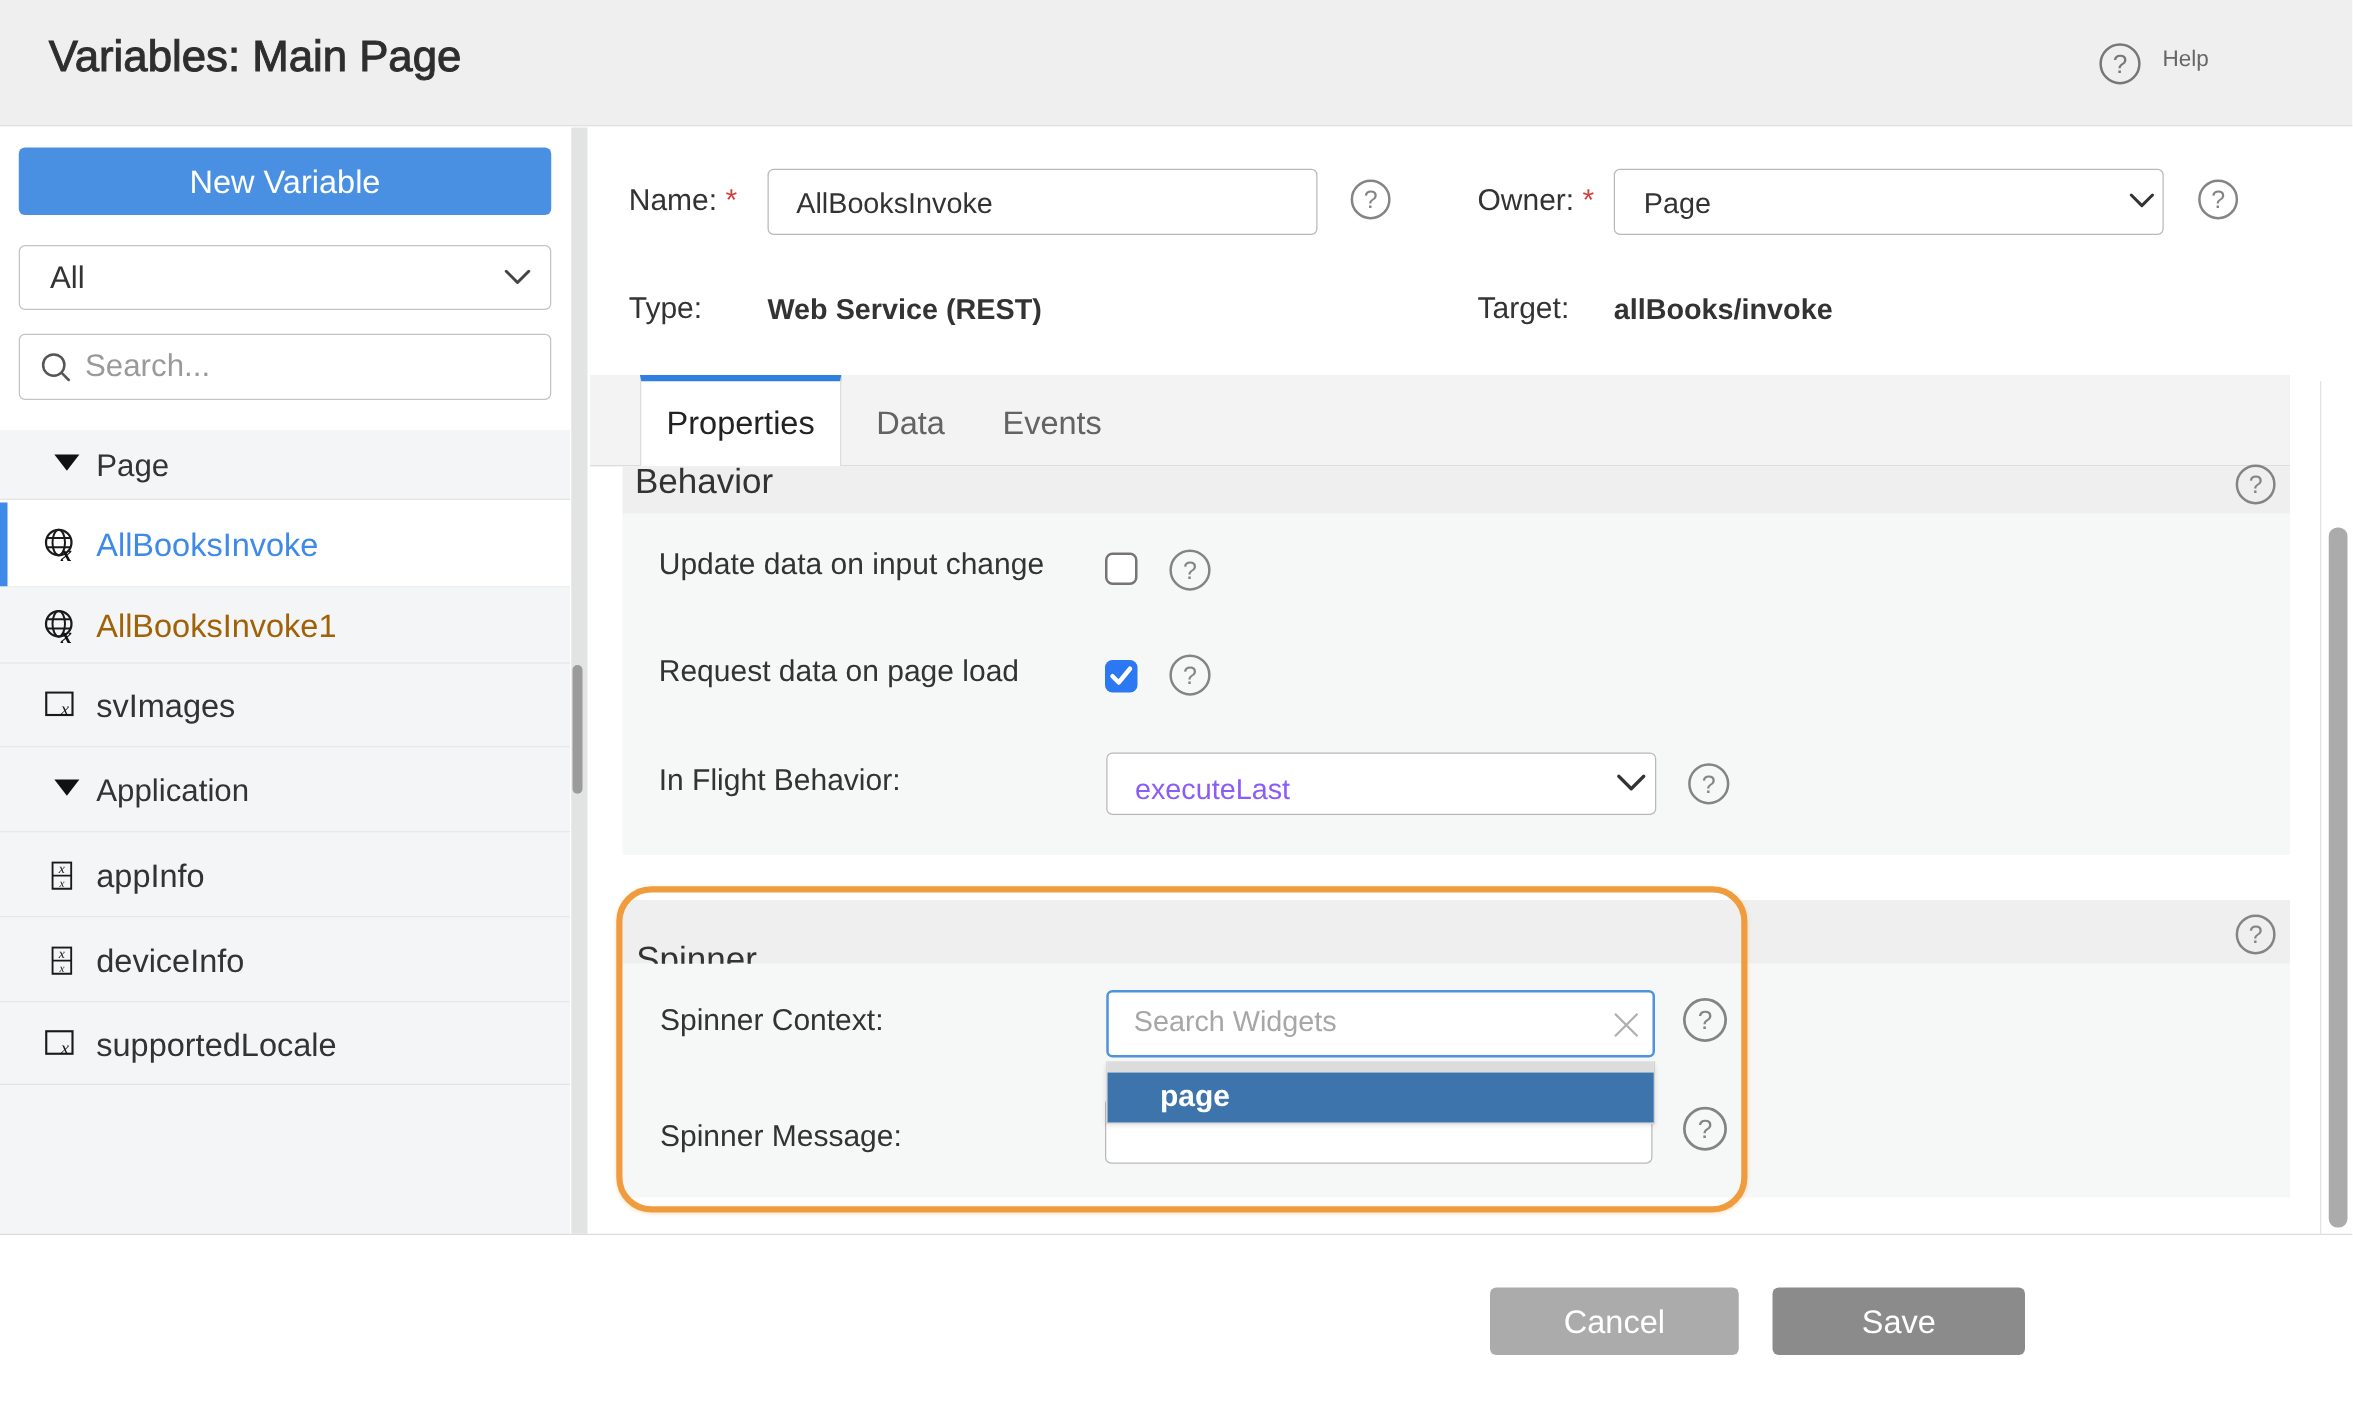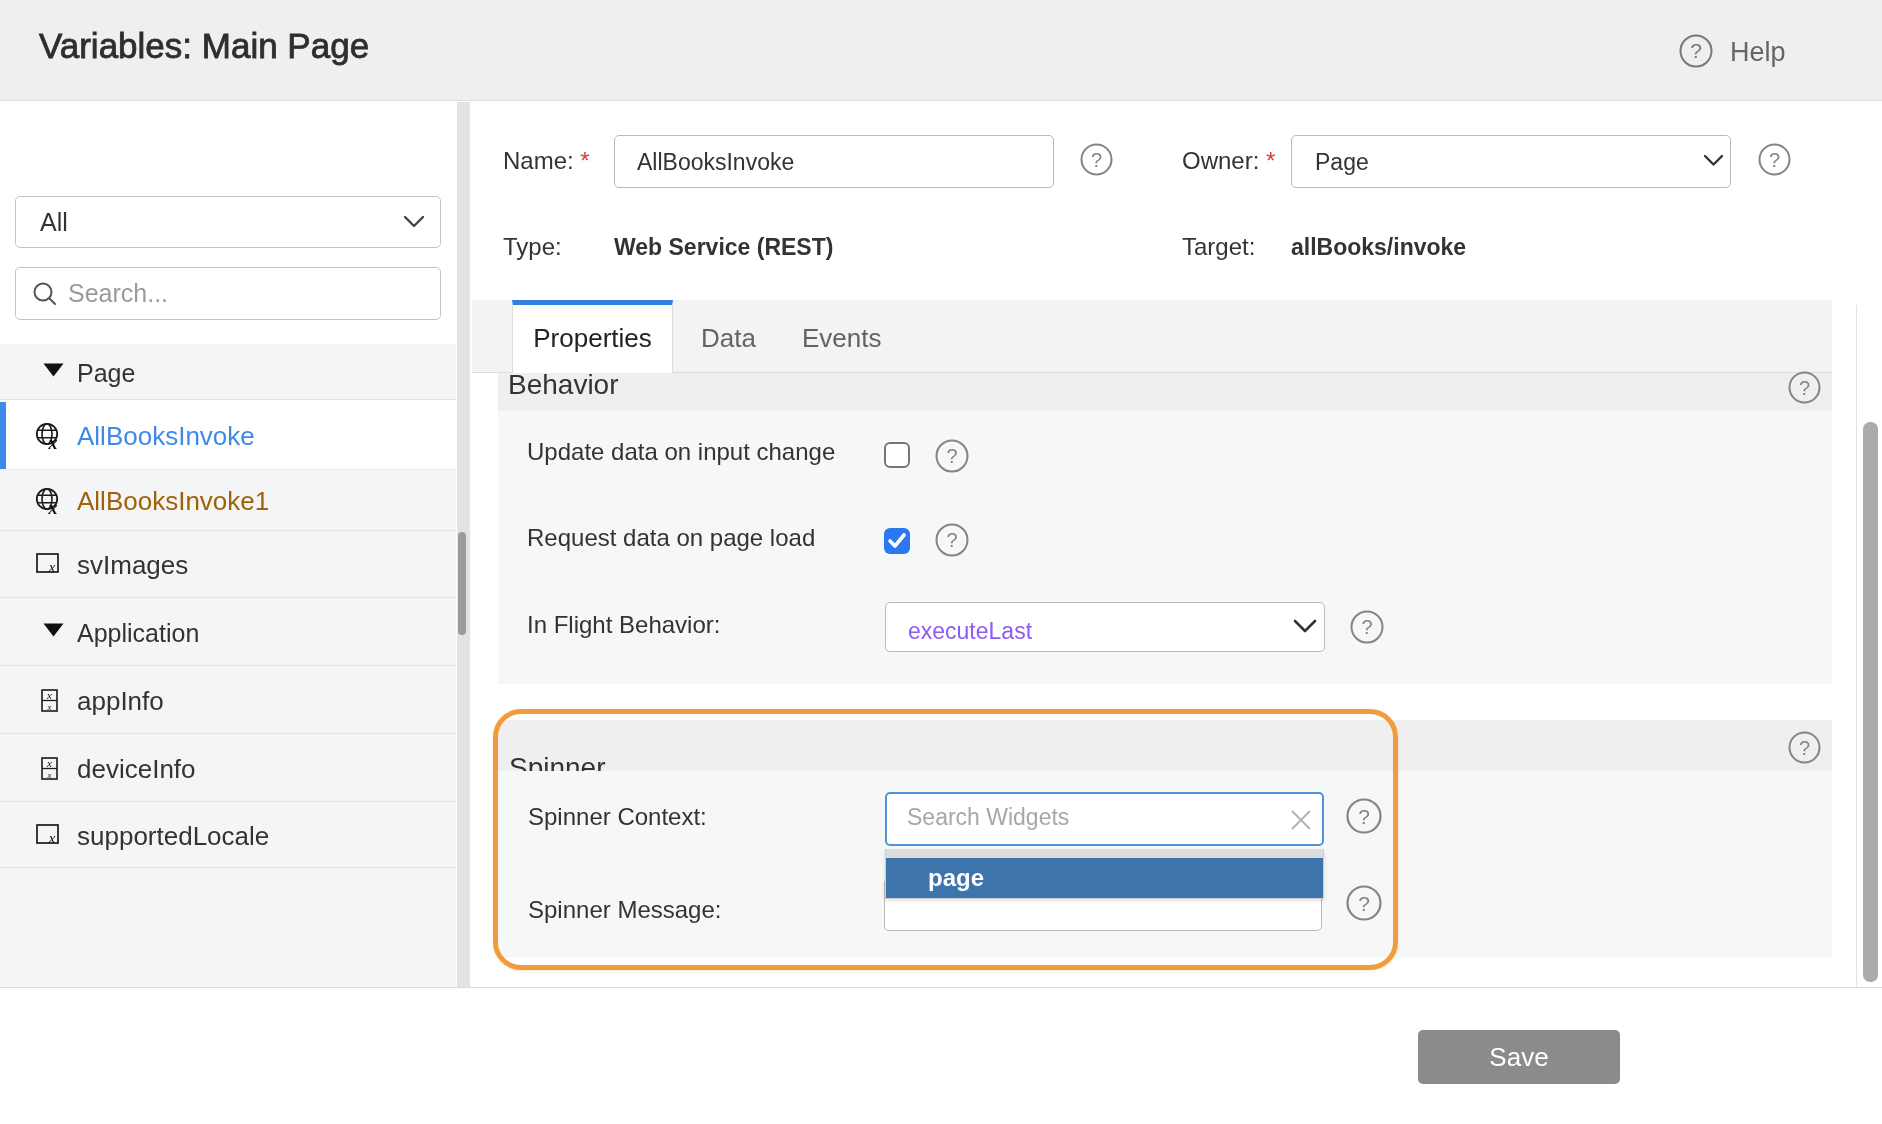--- a/index.html
+++ b/index.html
@@ -13,25 +13,26 @@
 </head>
 <body>
 <div id="stage">
 
   <div class="abs" style="left:0;top:0;width:1882px;height:101px;background:#efefef;border-bottom:1px solid #e0e0e0;"></div>
   <div class="abs" style="left:39px;top:26px;font-size:35px;font-weight:normal;-webkit-text-stroke:0.8px #2e2e2e;color:#2e2e2e;">Variables: Main Page</div>
   <svg class="abs" style="left:1679px;top:34px;" width="34" height="34" viewBox="0 0 34 34">
     <circle cx="17" cy="17" r="15.5" fill="none" stroke="#777" stroke-width="2"></circle>
     <text x="17" y="24" font-size="21" fill="#777" text-anchor="middle" font-family="Liberation Sans">?</text>
   </svg>
-  <div class="abs" style="left:1730px;top:37px;font-size:27px;color:#666;">Help</div>
+  <div class="abs" style="left:1730px;top:37px;font-size:18px;color:#666;">Help</div>
 
   <div class="abs" style="left:0;top:102px;width:457px;height:885px;background:#fff;"></div>
   <div class="abs" style="left:457px;top:102px;width:13px;height:885px;background:#e2e3e3;"></div>
 
+  <div class="abs" style="left:15px;top:118px;width:426px;height:54px;background:#4a90e2;border-radius:5px;color:#fff;font-size:26px;display:flex;align-items:center;justify-content:center;">New Variable</div>
 
   <div class="abs" style="left:15px;top:196px;width:426px;height:52px;background:#fff;border:1px solid #c3c3c3;border-radius:5px;"></div>
   <div class="abs" style="left:40px;top:208px;font-size:25px;color:#333;">All</div>
   <svg class="abs" style="left:403px;top:215px;" width="22" height="14" viewBox="0 0 22 14">
     <path d="M2 2 L11 11 L20 2" fill="none" stroke="#444" stroke-width="2.4" stroke-linecap="round" stroke-linejoin="round"></path>
   </svg>
 
   <div class="abs" style="left:15px;top:267px;width:426px;height:53px;background:#fff;border:1px solid #c3c3c3;border-radius:5px;"></div>
   <svg class="abs" style="left:32px;top:281px;" width="26" height="26" viewBox="0 0 26 26">
     <circle cx="11" cy="11" r="8.5" fill="none" stroke="#555" stroke-width="2"></circle>
@@ -204,15 +205,16 @@
     <div style="width:100%;height:9px;background:#dcdcdc;"></div>
     <div style="width:100%;height:40px;background:#3d74ab;color:#fff;font-size:24px;font-weight:600;line-height:40px;padding-left:42px;">page</div>
   </div>
 
   <div class="abs" style="left:493px;top:709px;width:905px;height:261px;border:5px solid #f09c3e;border-radius:28px;box-shadow:0 1px 3px rgba(240,150,40,0.25);"></div>
 
   <div class="abs" style="left:1856px;top:305px;width:1px;height:682px;background:#e2e2e2;"></div>
   <div class="abs" style="left:1863px;top:422px;width:15px;height:560px;background:#ababab;border-radius:7px;"></div>
 
   <div class="abs" style="left:0;top:987px;width:1882px;height:1px;background:#dcdcdc;"></div>
+  <div class="abs" style="left:1192px;top:1030px;width:199px;height:54px;background:#ababab;border-radius:5px;color:#fff;font-size:26px;display:flex;align-items:center;justify-content:center;">Cancel</div>
   <div class="abs" style="left:1418px;top:1030px;width:202px;height:54px;background:#8b8b8b;border-radius:5px;color:#fff;font-size:26px;display:flex;align-items:center;justify-content:center;">Save</div>
 
 </div>
 
 </body></html>

